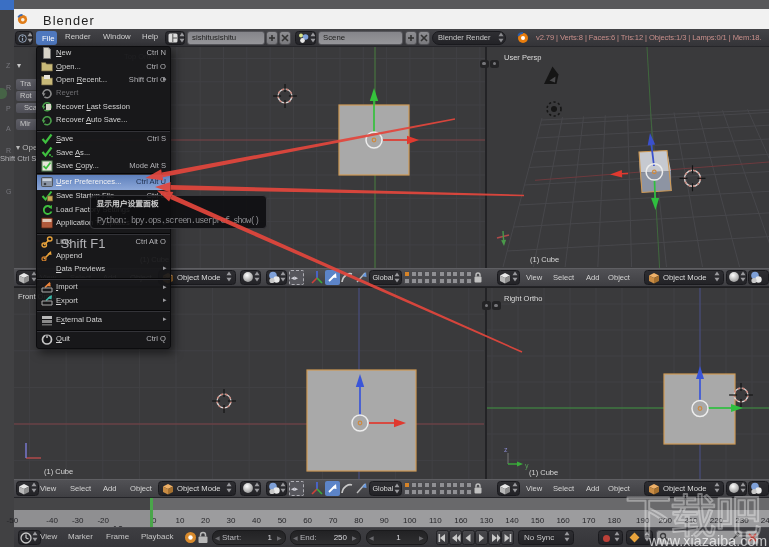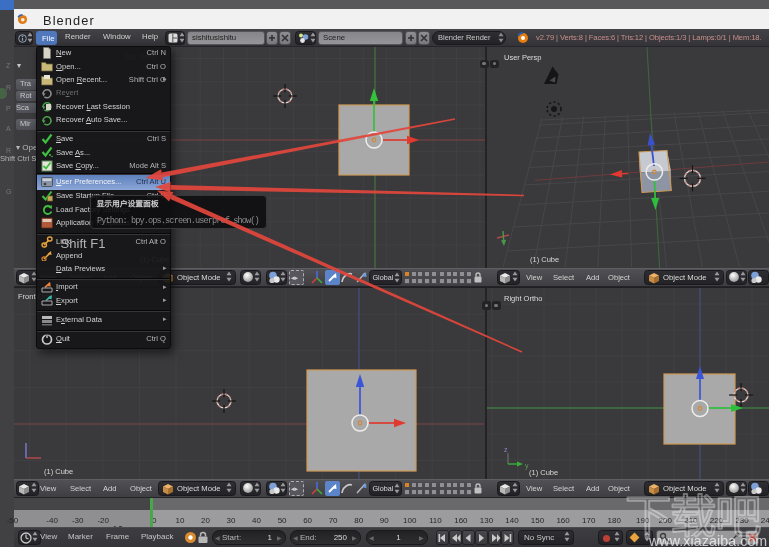--- a/index.html
+++ b/index.html
@@ -495,21 +495,21 @@
 <div style="position:absolute;left:490.0px;top:59.5px;width:9px;height:8.5px;background:#232325;border-radius:2.5px;"></div>
 <div style="position:absolute;left:492.7px;top:62.2px;width:3.5px;height:3px;background:#77777b;border-radius:1.5px;"></div>
 <div style="position:absolute;left:482.0px;top:301.0px;width:9px;height:8.5px;background:#232325;border-radius:2.5px;"></div>
 <div style="position:absolute;left:484.7px;top:303.7px;width:3.5px;height:3px;background:#77777b;border-radius:1.5px;"></div>
 <div style="position:absolute;left:491.5px;top:301.0px;width:9px;height:8.5px;background:#232325;border-radius:2.5px;"></div>
 <div style="position:absolute;left:494.2px;top:303.7px;width:3.5px;height:3px;background:#77777b;border-radius:1.5px;"></div>
 <div style="position:absolute;left:14px;top:47px;width:22px;height:221px;background:#3c3c3e"></div>
 <div style="position:absolute;left:17px;top:61px;color:#c8c8c8;font-size:8px">▾</div>
 <div style="position:absolute;left:16px;top:79.0px;width:20px;height:10.5px;background:linear-gradient(#5e5e66,#4e4e56);border-radius:2px 0 0 2px;overflow:hidden;color:#c8c8c8;font-size:7.5px;padding-left:4px;line-height:10.5px">Tra</div>
 <div style="position:absolute;left:16px;top:90.8px;width:20px;height:10.5px;background:linear-gradient(#5e5e66,#4e4e56);border-radius:2px 0 0 2px;overflow:hidden;color:#c8c8c8;font-size:7.5px;padding-left:4px;line-height:10.5px">Rot</div>
-<div style="position:absolute;left:16px;top:102.6px;width:20px;height:10.5px;background:linear-gradient(#5e5e66,#4e4e56);border-radius:2px 0 0 2px;overflow:hidden;color:#c8c8c8;font-size:7.5px;padding-left:0;line-height:10.5px">Sca</div>
+<div style="position:absolute;left:16px;top:102.6px;width:20px;height:10.5px;background:linear-gradient(#5e5e66,#4e4e56);border-radius:2px 0 0 2px;overflow:hidden;color:#c8c8c8;font-size:7.5px;padding-left:8px;line-height:10.5px">Sca</div>
 <div style="position:absolute;left:16px;top:119px;width:20px;height:10.5px;background:linear-gradient(#5e5e66,#4e4e56);border-radius:2px 0 0 2px;overflow:hidden;color:#c8c8c8;font-size:7.5px;padding-left:4px;line-height:10.5px">Mir</div>
 <div style="position:absolute;left:16px;top:143px;color:#b8b8b8;font-size:8px;white-space:nowrap;overflow:hidden;width:20px">▾ Ope</div>
 <div style="position:absolute;left:0;top:0;width:14px;height:547px;background:#414143"></div>
 <div style="position:absolute;left:0;top:0;width:14px;height:10px;background:#3a6fc4"></div>
 <div style="position:absolute;left:6px;top:62px;color:#76767c;font-size:7px">Z</div>
 <div style="position:absolute;left:6px;top:84px;color:#76767c;font-size:7px">R</div>
 <div style="position:absolute;left:6px;top:105px;color:#76767c;font-size:7px">P</div>
 <div style="position:absolute;left:6px;top:125px;color:#76767c;font-size:7px">A</div>
 <div style="position:absolute;left:6px;top:147px;color:#76767c;font-size:7px">R</div>
 <div style="position:absolute;left:6px;top:188px;color:#76767c;font-size:7px">G</div>

